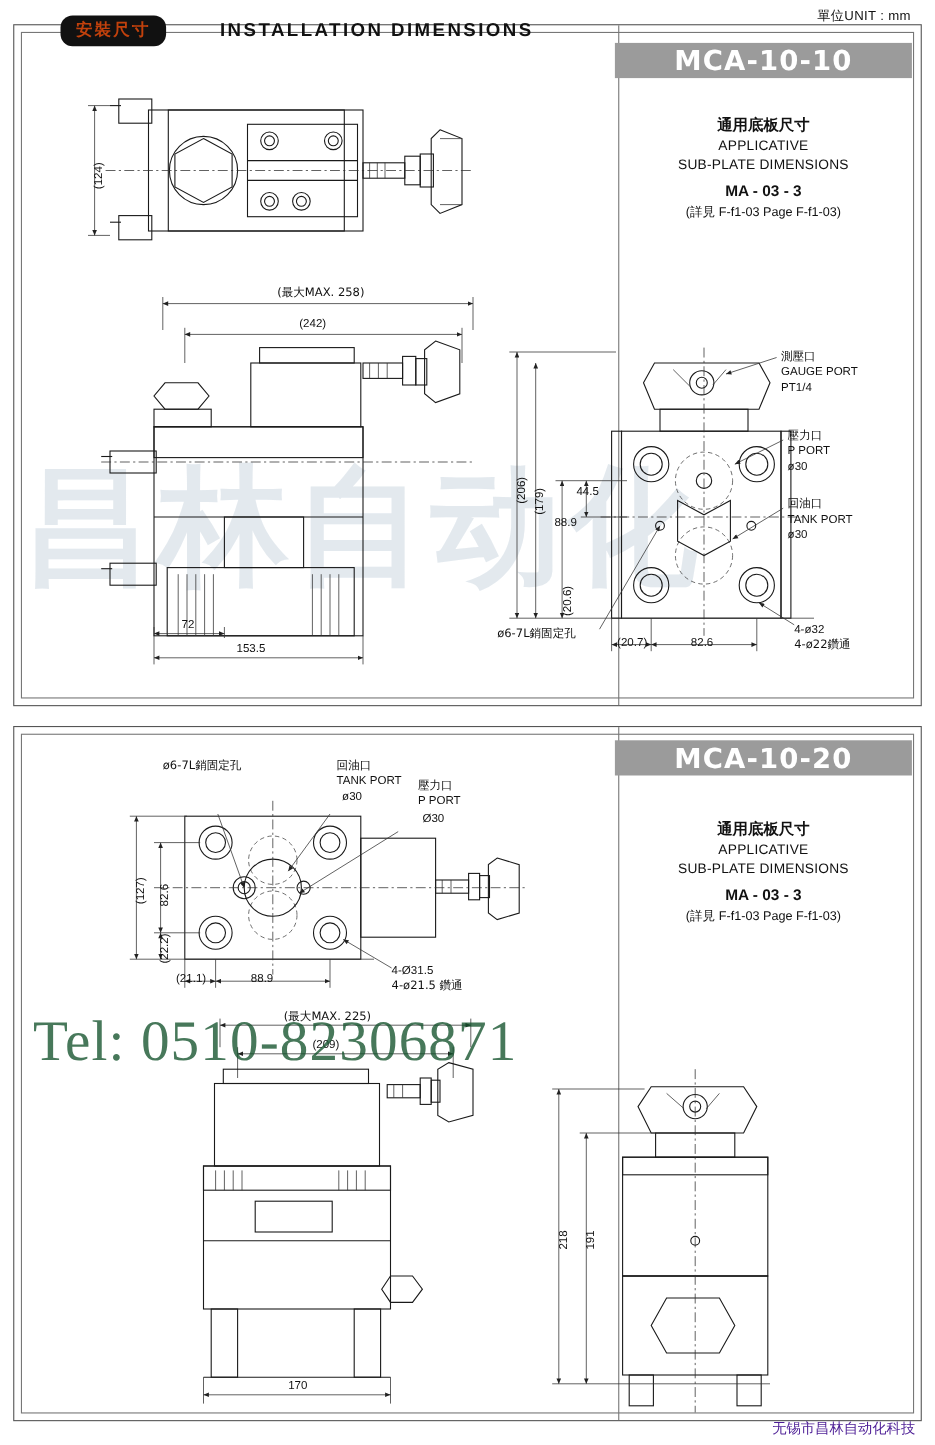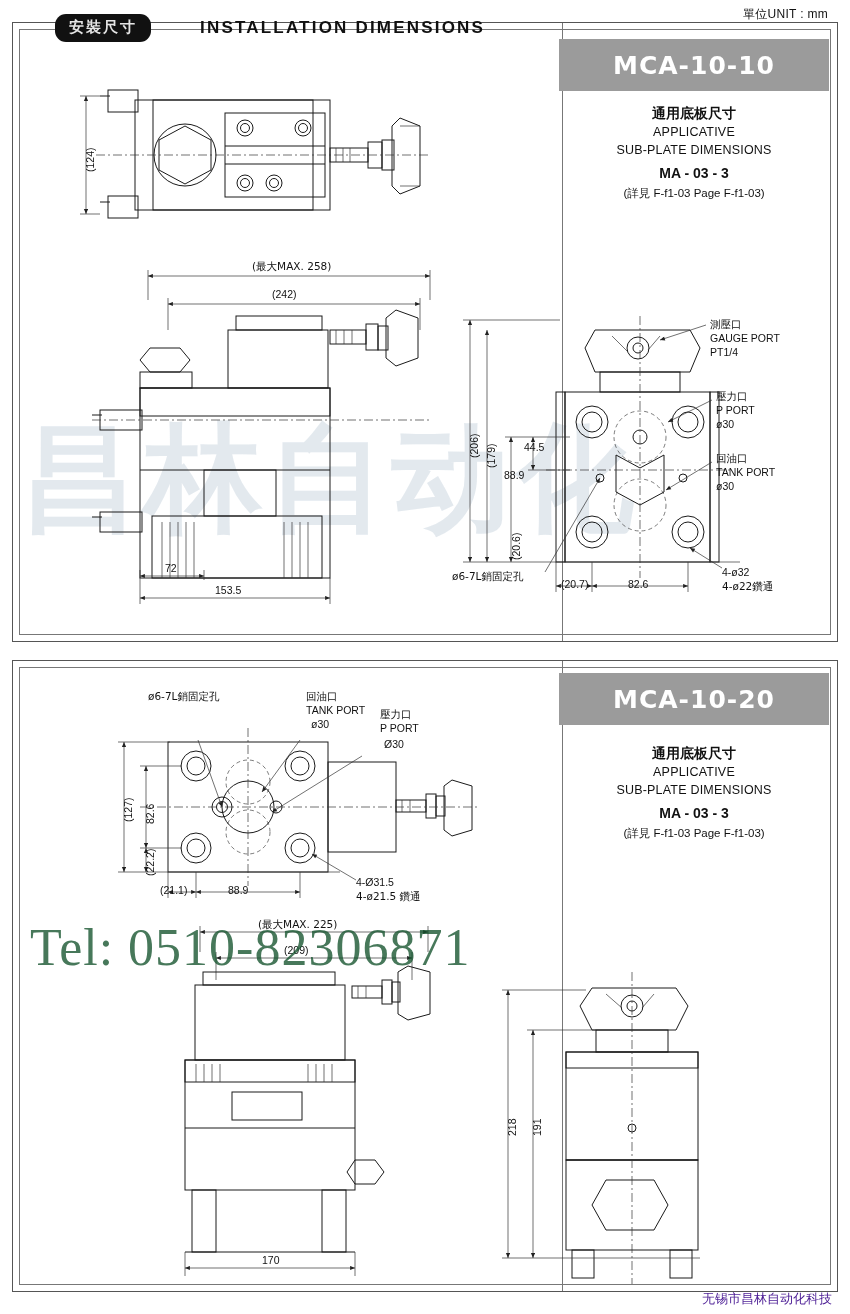--- a/index.html
+++ b/index.html
@@ -47,41 +47,41 @@
     border: 1px solid #777;
     box-sizing: border-box;
   }
 
   
   .title-badge {
     position: absolute;
     left: 55px;
     top: 14px;
     background: #111;
-    color: #e5e5e5;
+    color: #c2410c;
     font-size: 15px;
     font-weight: bold;
     padding: 4px 14px 5px 14px;
     border-radius: 11px;
     letter-spacing: 2px;
   }
   .title-en {
     position: absolute;
     left: 200px;
     top: 18px;
     font-size: 17px;
     font-weight: bold;
     letter-spacing: 2.2px;
   }
 
   .model-bar {
     position: absolute;
     right: 8px;
     width: 270px;
-    height: 52px;
+    height: 32px;
     background: #9b9b9b;
     color: #fff;
     display: flex;
     align-items: center;
     justify-content: center;
     font-size: 25px;
     font-weight: bold;
     letter-spacing: 1px;
     font-family: "DejaVu Sans", sans-serif;
   }

